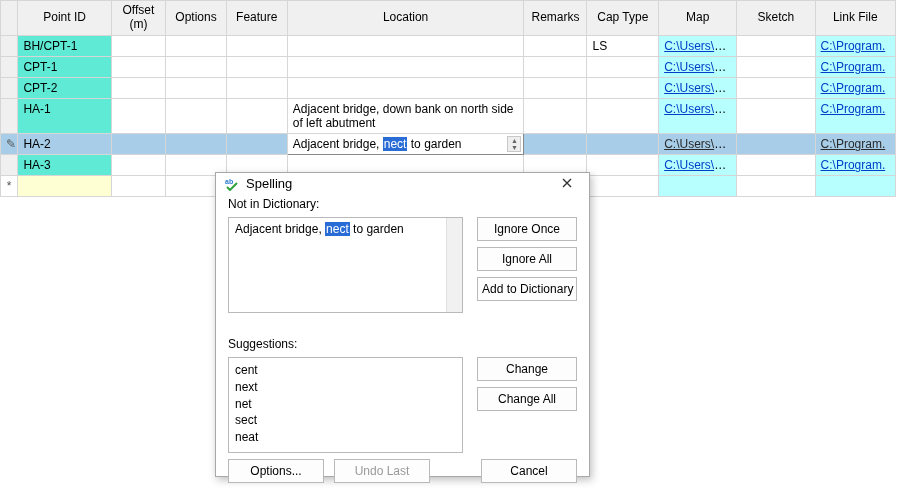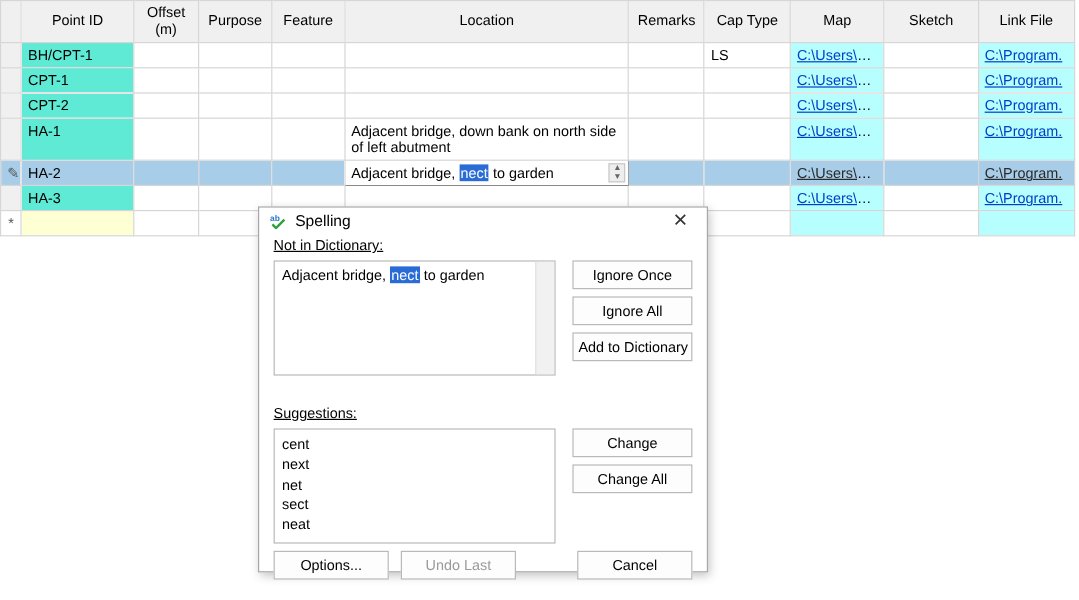--- a/index.html
+++ b/index.html
@@ -136,21 +136,21 @@
   }
   .dlg-body {
     flex:1;
     padding:4px 12px 10px 12px;
     display:grid;
     grid-template-columns: 1fr 100px;
     grid-template-rows: auto 96px 12px auto 96px auto;
     column-gap:14px;
     row-gap:6px;
   }
-  .lbl { grid-column:1; font-size:12px;text-decoration:underline; }
+  .lbl { grid-column:1; font-size:12px; }
   .box {
     grid-column:1;
     border:1px solid #b9b9b9;
     background:#fff;
     padding:4px 6px;
     overflow:auto;
     position:relative;
   }
   .box .scroll {
     position:absolute; right:0; top:0; bottom:0; width:16px;
@@ -200,21 +200,21 @@
       <col class="c-cap">
       <col class="c-map">
       <col class="c-sk">
       <col class="c-lf">
   </colgroup>
   <thead>
     <tr>
       <th class="gutter"></th>
       <th>Point ID</th>
       <th>Offset (m)</th>
-      <th>Purpose</th>
+      <th>Options</th>
       <th>Feature</th>
       <th>Location</th>
       <th>Remarks</th>
       <th>Cap Type</th>
       <th>Map</th>
       <th>Sketch</th>
       <th>Link File</th>
     </tr>
   </thead>
   <tbody>

